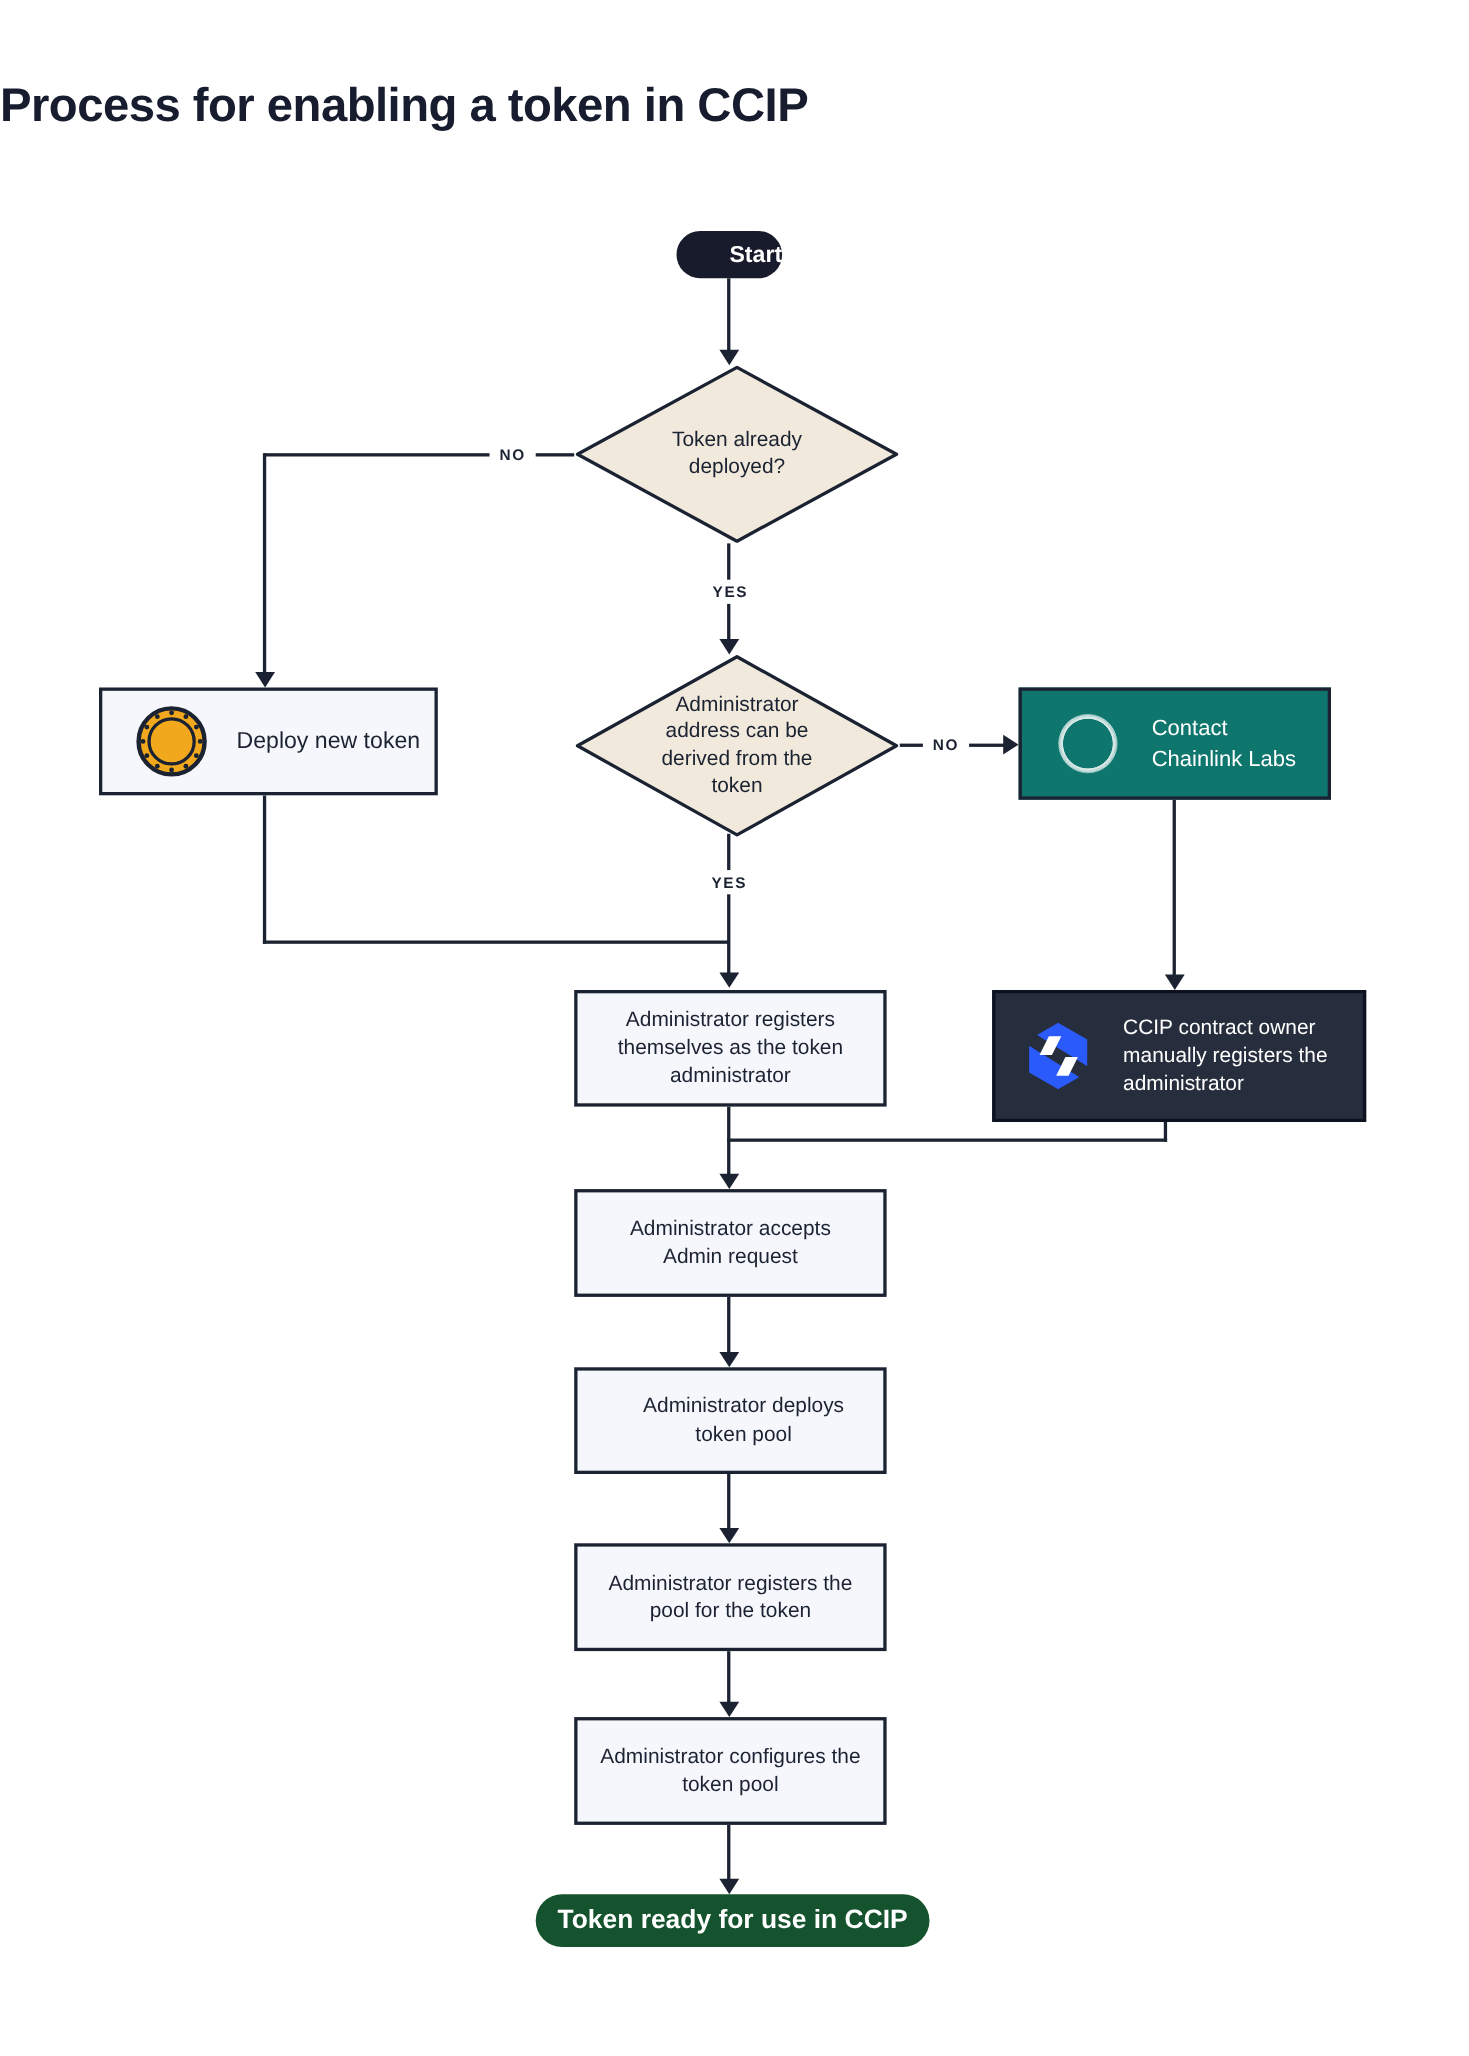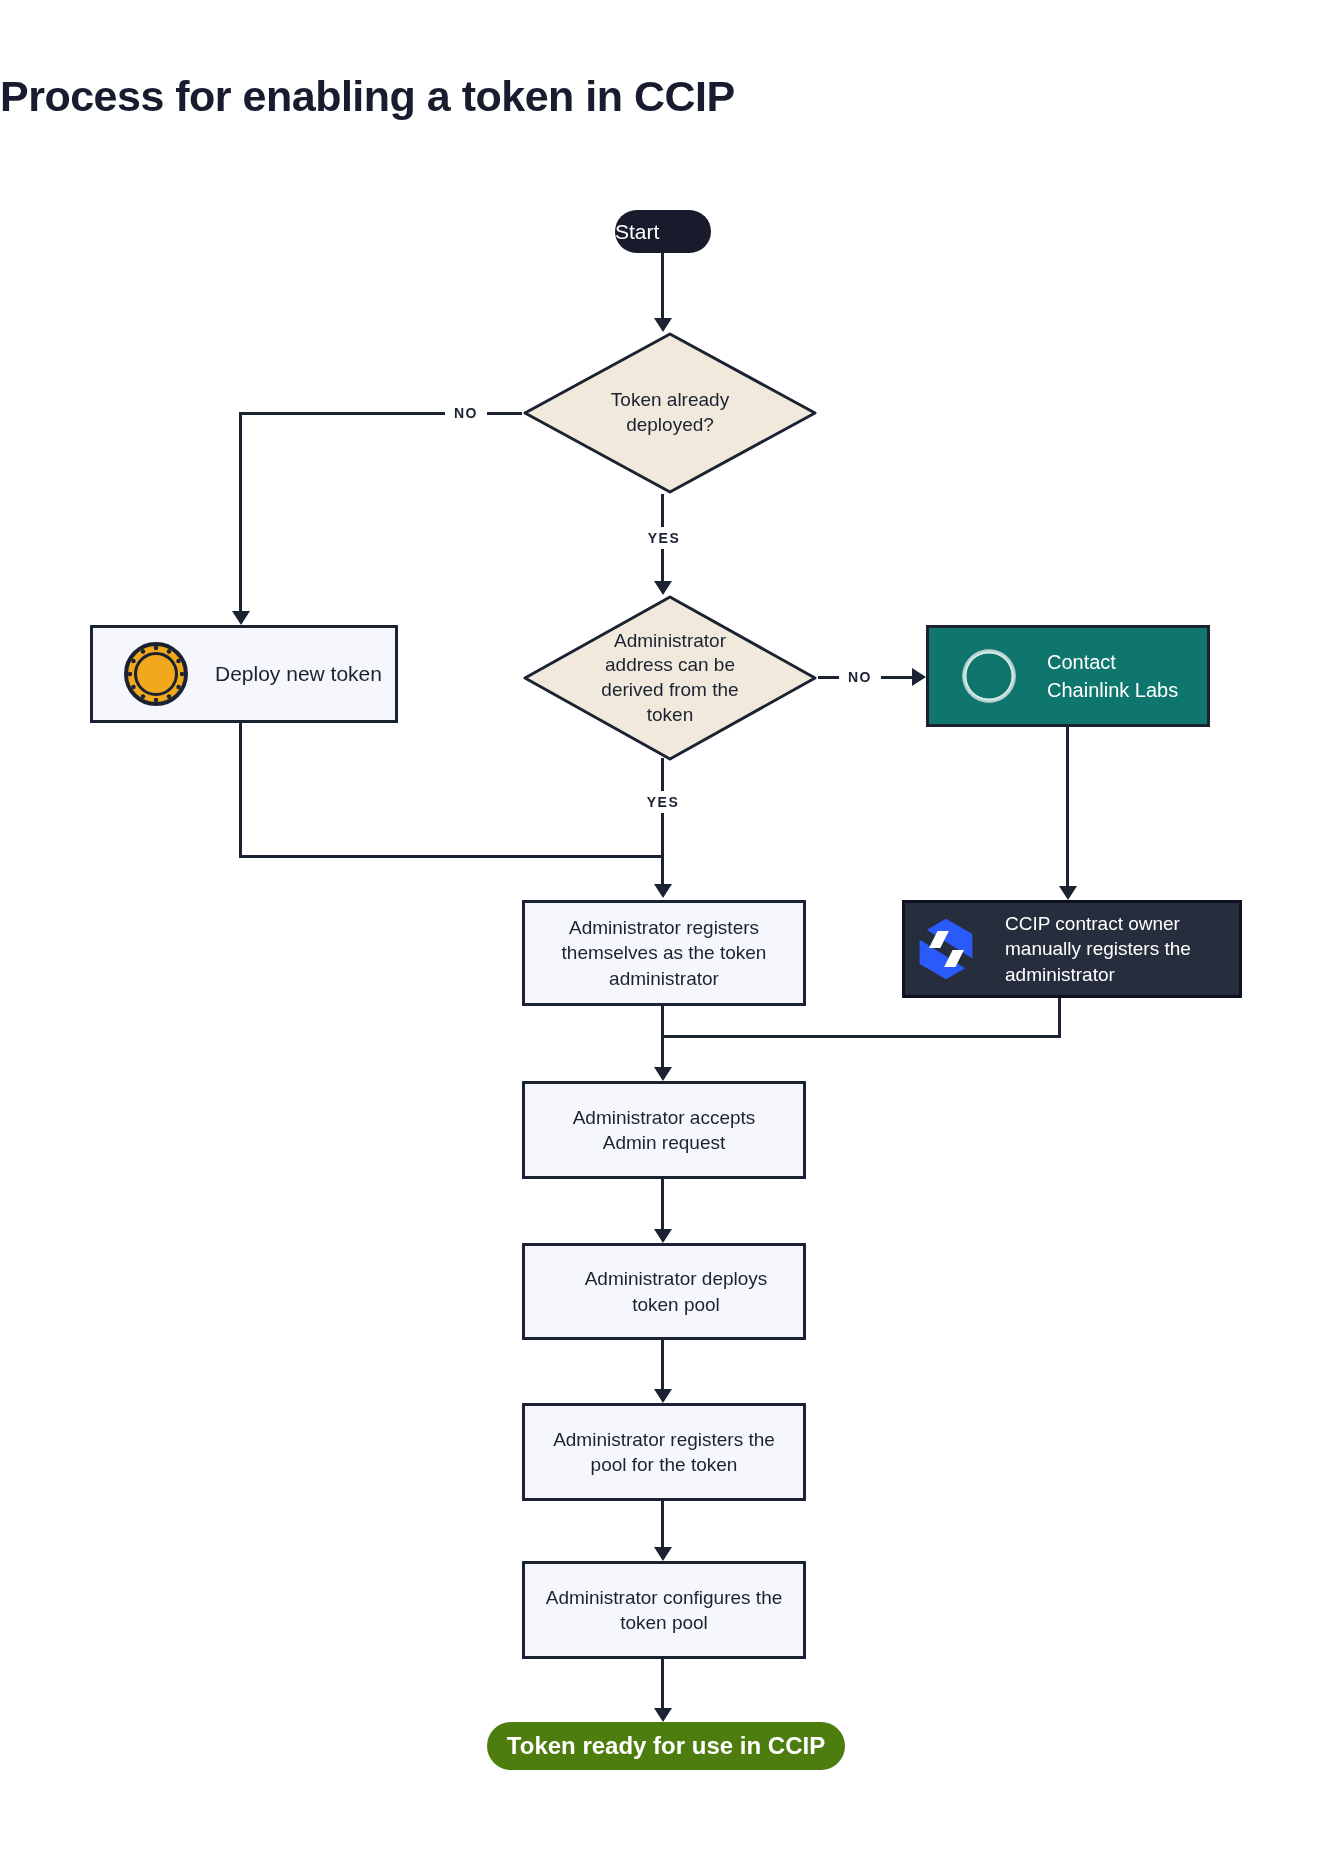--- a/index.html
+++ b/index.html
@@ -20,24 +20,24 @@
     padding:3px 9px;font-size:14px;font-weight:700;letter-spacing:1.5px;color:#1B2231;
   }
   .node{
     position:absolute;box-sizing:border-box;background:#F5F7FC;border:3px solid #1B2231;
     display:flex;align-items:center;justify-content:center;text-align:center;
     font-size:19px;line-height:1.33;color:#1B2231;
   }
   .node-icon-row{justify-content:flex-start;text-align:left;}
   .pill-start{
     position:absolute;box-sizing:border-box;background:#171B2B;color:#ffffff;border-radius:24px;
-    display:flex;align-items:center;justify-content:flex-start;font-size:21px;font-weight:400;
+    display:flex;align-items:center;justify-content:flex-end;font-size:21px;font-weight:700;
   }
   .pill-end{
-    position:absolute;box-sizing:border-box;background:#4d7c0f;color:#ffffff;border-radius:26px;
+    position:absolute;box-sizing:border-box;background:#14532d;color:#ffffff;border-radius:26px;
     display:flex;align-items:center;justify-content:center;font-size:24px;font-weight:700;
   }
   .diamond{position:absolute;}
   .diamond svg{position:absolute;left:0;top:0;}
   .diamond .dtext{
     position:absolute;inset:0;display:flex;align-items:center;justify-content:center;
     text-align:center;font-size:19px;line-height:1.3;color:#1B2231;
   }
   .blue-node{background:#0f766e;color:#ffffff;}
   .dark-node{background:#262D3C;color:#ffffff;border-color:#0E1220;}
@@ -154,21 +154,21 @@
         <polygon points="36,6 62,21 62,51 36,66 10,51 10,21" transform="rotate(55 36 36)"></polygon>
       </g>
     </svg>
     <span style="width:150px;font-size:20px;line-height:1.4;">Contact Chainlink Labs</span>
   </div>
 
   <div class="node" style="left:522px;top:900px;width:284px;height:106px;">
     <span style="width:240px;">Administrator registers themselves as the token administrator</span>
   </div>
 
-  <div class="node node-icon-row dark-node" style="left:902px;top:900px;width:340px;height:98px;padding-left:8px;">
+  <div class="node node-icon-row dark-node" style="left:902px;top:900px;width:340px;height:120px;padding-left:24px;">
     <svg class="icon-gap" width="66" height="66" viewBox="0 0 70 70">
       <polygon points="35,3 63,19 63,51 35,67 7,51 7,19" fill="#2A5BFA"></polygon>
       <rect x="-8" y="28.5" width="86" height="13" fill="#262D3C" transform="rotate(32 35 35)"></rect>
       <polygon points="26,16 38,16 29,34 17,34" fill="#ffffff"></polygon>
       <polygon points="42,36 54,36 45,54 33,54" fill="#ffffff"></polygon>
     </svg>
     <span style="width:198px;text-align:left;">CCIP contract owner manually registers the administrator</span>
   </div>
 
   <div class="node" style="left:522px;top:1081px;width:284px;height:98px;">

